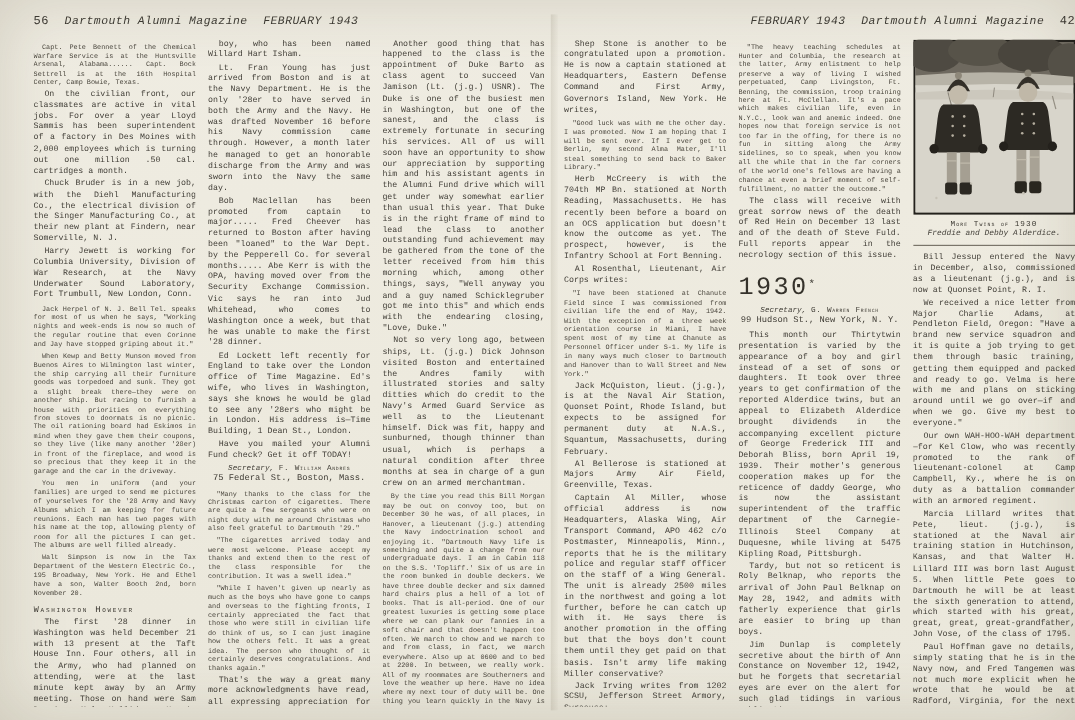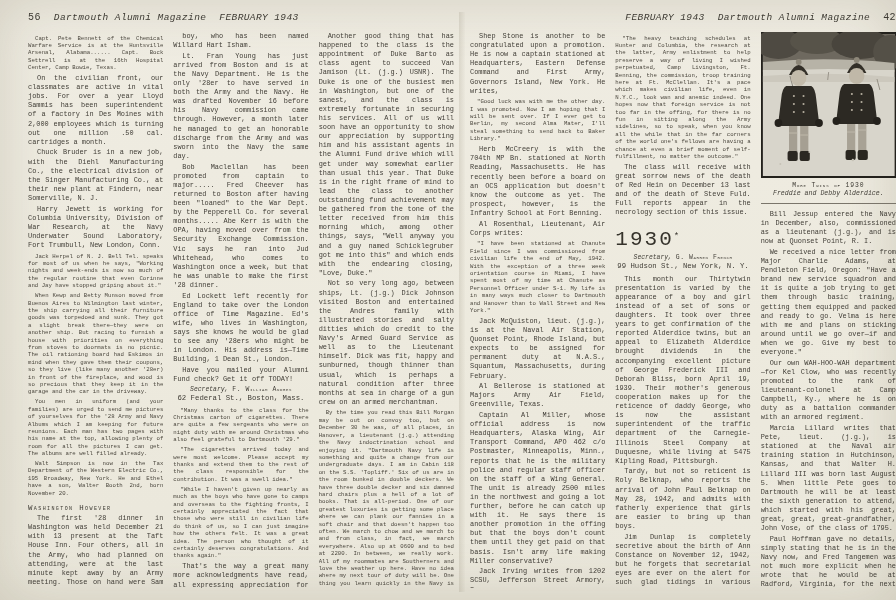--- a/index.html
+++ b/index.html
@@ -94,21 +94,21 @@
           <p class="blk-body">The first '28 dinner in Washington was held December 21 with 13 present at the Taft House Inn. Four others, all in the Army, who had planned on attending, were at the last minute kept away by an Army meeting. Those on hand were Sam Dennis, Mal Halliday, Hammie Hammerfahr, Bill Harris, Vic Hartjens, Lt. (j.g.) Art Holden, Woody Isham, Abe Kerr, Paul Kruming, Major Curley Prosser, Lt. Howie Rogers USNR, Lt. Arnold Van Benschoten USNR and Lt. Fran Young USNR. Another dinner is planned for February 2 at the same place. Much credit is due Vic Hartjens, the '28 Dinner chairman, for successfully launching these dinners, and also for sending the news which follows.</p>
           <p class="blk-body">Due to his experience in the Navy, Van Benschoten finds it easy to withhold information, but Vic finally pried loose from him the news that he was married in Washington December 13, 1941, to Marion Maiz of Atlantic City.</p>
         </div>
         <div class="col">
           <p class="blk-body">boy, who has been named Willard Hart Isham.</p>
           <p class="blk-body">Lt. Fran Young has just arrived from Boston and is at the Navy Department. He is the only '28er to have served in both the Army and the Navy. He was drafted November 16 before his Navy commission came through. However, a month later he managed to get an honorable discharge from the Army and was sworn into the Navy the same day.</p>
           <p class="blk-body">Bob Maclellan has been promoted from captain to major..... Fred Cheever has returned to Boston after having been "loaned" to the War Dept. by the Pepperell Co. for several months..... Abe Kerr is with the OPA, having moved over from the Security Exchange Commission. Vic says he ran into Jud Whitehead, who comes to Washington once a week, but that he was unable to make the first '28 dinner.</p>
           <p class="blk-body">Ed Lockett left recently for England to take over the London office of Time Magazine. Ed's wife, who lives in Washington, says she knows he would be glad to see any '28ers who might be in London. His address is—Time Building, 1 Dean St., London.</p>
           <p class="blk-body">Have you mailed your Alumni Fund check? Get it off TODAY!</p>
           <p class="blk-sec"><em>Secretary, </em><span class="sc-name">F. William Andres</span></p>
-          <p class="blk-addr">62 Federal St., Boston, Mass.</p>
+          <p class="blk-addr">75 Federal St., Boston, Mass.</p>
           <p class="blk-small">"Many thanks to the class for the Christmas carton of cigarettes. There are quite a few sergeants who were on night duty with me around Christmas who also feel grateful to Dartmouth '29."</p>
           <p class="blk-small">"The cigarettes arrived today and were most welcome. Please accept my thanks and extend them to the rest of the class responsible for the contribution. It was a swell idea."</p>
           <p class="blk-small">"While I haven't given up nearly as much as the boys who have gone to camps and overseas to the fighting fronts, I certainly appreciated the fact that those who were still in civilian life do think of us, so I can just imagine how the others felt. It was a great idea. The person who thought of it certainly deserves congratulations. And thanks again."</p>
           <p class="blk-body">That's the way a great many more acknowledgments have read, all expressing appreciation for '29s Christmas remembrance to its men in the services. It was originally Bill Bunn's idea that the class send cigarettes or the like to the boys in the service. Mo Heath, not realizing that he would soon be in the Army and be a recipient, promoted the project, and I had the fun of ordering the cigarettes and arranging for their distribution. They were Old Golds because Brother Ken Page works for P. Lorillard and vouched for the class credit. Ninety-four cartons were given and they're all paid for out of voluntary contributions to the '29 Service Fund, a fund which, it is hoped, will continue on as a source of funds for the benefit of our men in the services. To date $232.30 has been contributed, $115.78 spent, leaving a balance of $116.52 upon which to build up a fund which may grow into a substantial amount.</p>
         </div>
         <div class="col">
           <p class="blk-body">Another good thing that has happened to the class is the appointment of Duke Barto as class agent to succeed Van Jamison (Lt. (j.g.) USNR). The Duke is one of the busiest men in Washington, but one of the sanest, and the class is extremely fortunate in securing his services. All of us will soon have an opportunity to show our appreciation by supporting him and his assistant agents in the Alumni Fund drive which will get under way somewhat earlier than usual this year. That Duke is in the right frame of mind to lead the class to another outstanding fund achievement may be gathered from the tone of the letter received from him this morning which, among other things, says, "Well anyway you and a guy named Schicklegruber got me into this" and which ends with the endearing closing, "Love, Duke."</p>
           <p class="blk-body">Not so very long ago, between ships, Lt. (j.g.) Dick Johnson visited Boston and entertained the Andres family with illustrated stories and salty ditties which do credit to the Navy's Armed Guard Service as well as to the Lieutenant himself. Dick was fit, happy and sunburned, though thinner than usual, which is perhaps a natural condition after three months at sea in charge of a gun crew on an armed merchantman.</p>
           <p class="blk-small">By the time you read this Bill Morgan may be out on convoy too, but on December 30 he was, of all places, in Hanover, a lieutenant (j.g.) attending the Navy indoctrination school and enjoying it. "Dartmouth Navy life is something and quite a change from our undergraduate days. I am in Cabin 118 on the S.S. 'Topliff.' Six of us are in the room bunked in double deckers. We have three double decker and six damned hard chairs plus a hell of a lot of books. That is all-period. One of our greatest luxuries is getting some place where we can plank our fannies in a soft chair and that doesn't happen too often. We march to chow and we march to and from class, in fact, we march everywhere. Also up at 0600 and to bed at 2200. In between, we really work. All of my roommates are Southerners and love the weather up here. Have no idea where my next tour of duty will be. One thing you learn quickly in the Navy is that you do as you're told, when you're told. There is no boss around with a sympathetic ear to get a raise from or a day off. It's awfully good fun tho' and outside of missing my family, as who does not, I wouldn't have missed this experience, come what may, for anything."</p>
           <p class="blk-body">Special Assistant to the Secretary of the Navy, Gerry Swope, is flying all over the country negotiating contracts with colleges for indoctrination courses and similar arrangements. We bumped into one another recently on the train to Washington, and Gerry's only complaint was that his eyes prevented him from getting into active service for sea duty.</p>

